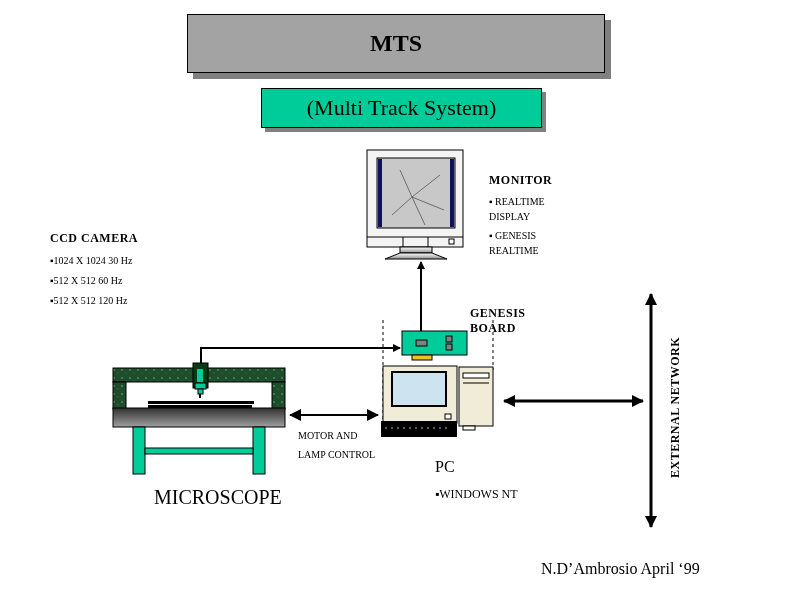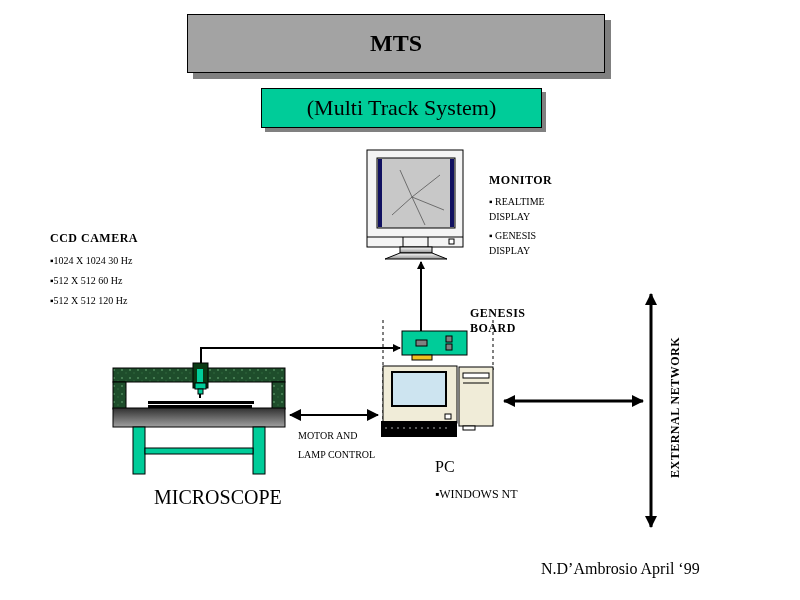--- a/index.html
+++ b/index.html
@@ -110,21 +110,21 @@
 
   <line x1="290" y1="415" x2="378" y2="415" stroke="#000" stroke-width="2" marker-start="url(#ahs)" marker-end="url(#ahb)"></line>
 
   <line x1="504" y1="401" x2="643" y2="401" stroke="#000" stroke-width="3" marker-start="url(#ahs)" marker-end="url(#ahb)"></line>
 
   <line x1="651" y1="294" x2="651" y2="527" stroke="#000" stroke-width="3" marker-start="url(#ahs)" marker-end="url(#ahb)"></line>
 </svg>
 
 <div class="abs lbl" style="left:489px;top:173px;">MONITOR</div>
 <div class="abs sm" style="left:489px;top:194px;width:75px;">▪ REALTIME DISPLAY</div>
-<div class="abs sm" style="left:489px;top:228px;width:75px;">▪ GENESIS DISPLAY</div>
+<div class="abs sm" style="left:489px;top:228px;width:75px;">▪ GENESIS REALTIME</div>
 
 <div class="abs lbl" style="left:50px;top:231px;">CCD CAMERA</div>
 <div class="abs sm" style="left:50px;top:253px;">▪1024 X 1024  30 Hz</div>
 <div class="abs sm" style="left:50px;top:273px;text-align:right;">▪512 X 512  60 Hz</div>
 <div class="abs sm" style="left:50px;top:293px;">▪512 X 512  120 Hz</div>
 
 <div class="abs lbl" style="left:470px;top:306px;">GENESIS</div>
 <div class="abs lbl" style="left:470px;top:321px;">BOARD</div>
 
 <div class="abs sm" style="left:298px;top:428px;">MOTOR AND</div>

